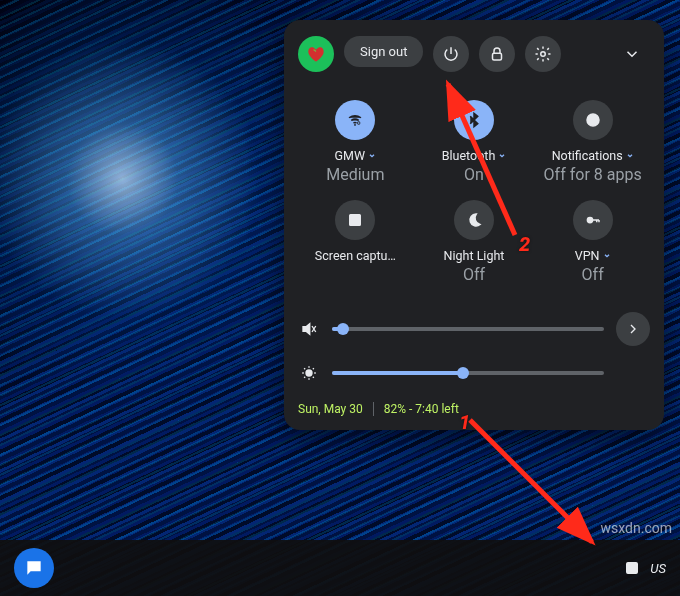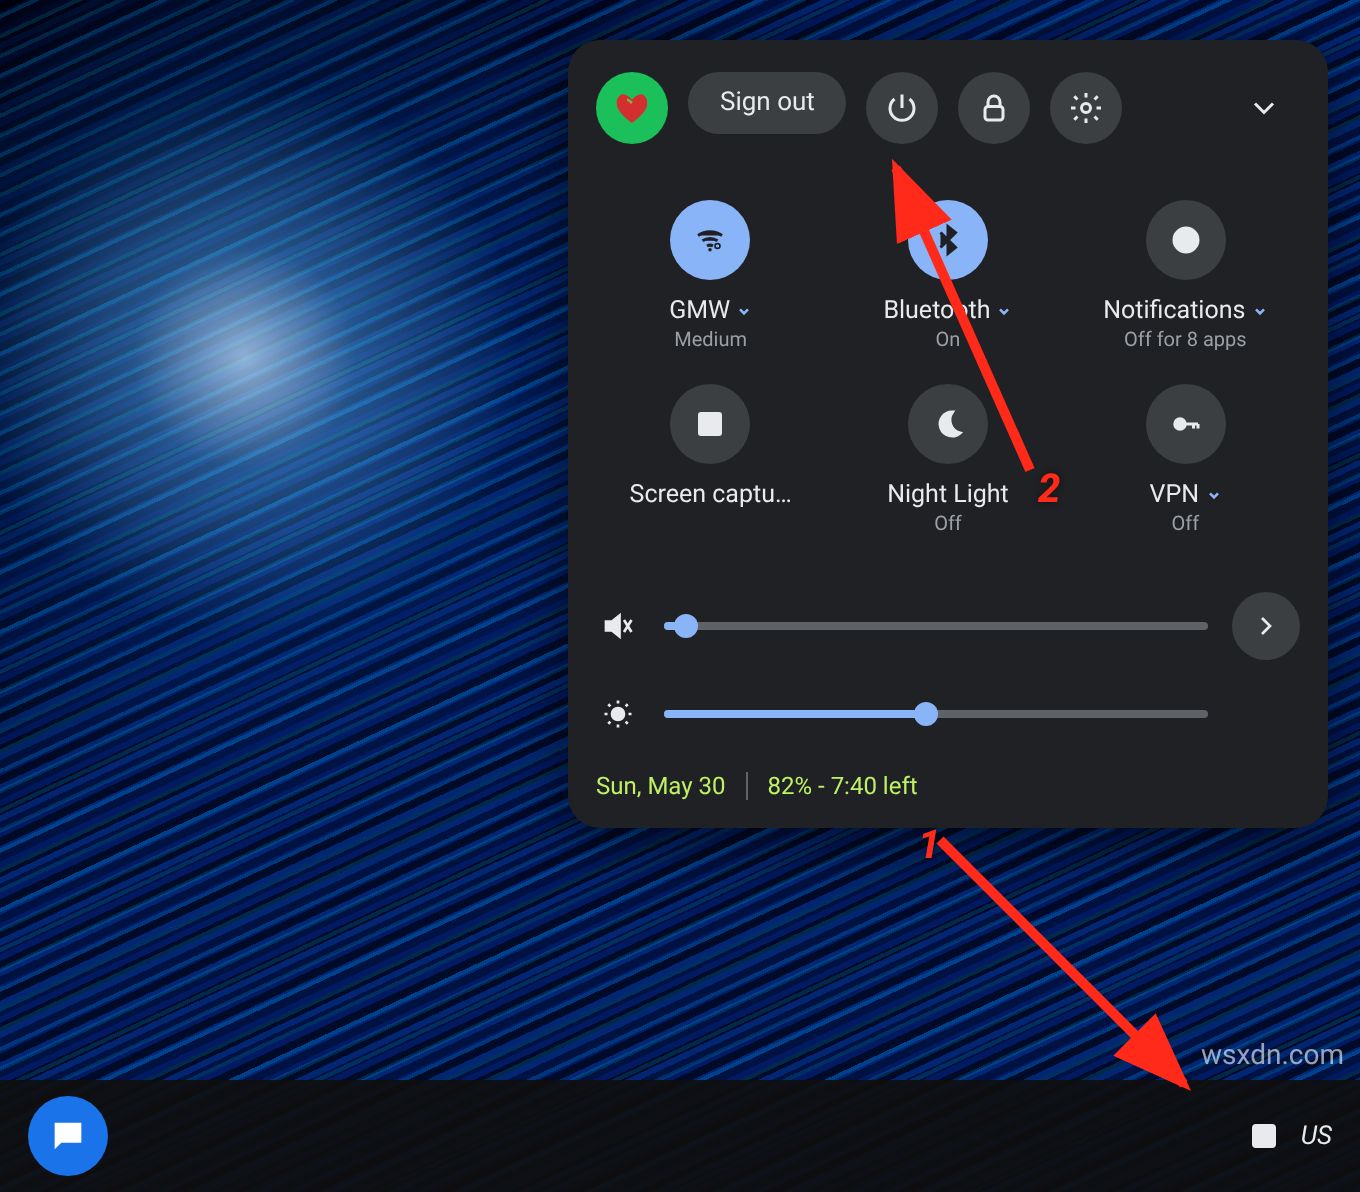--- a/index.html
+++ b/index.html
@@ -35,21 +35,21 @@
 
     .tiles { display: grid; grid-template-columns: repeat(3, 1fr); gap: 8px 4px; margin-top: 24px; }
     .tile { display: flex; flex-direction: column; align-items: center; text-align: right; cursor: pointer; padding: 4px 2px; }
     .tile-icon { width: 40px; height: 40px; border-radius: 50%; display: flex; align-items: center; justify-content: center; margin-bottom: 8px; }
     .tile-icon.on { background: #8ab4f8; }
     .tile-icon.off { background: #3c3f42; }
     .tile-icon svg { width: 18px; height: 18px; }
     .tile-icon.on svg { fill: #202124; stroke: #202124; }
     .tile-icon.off svg { fill: #e8eaed; stroke: #e8eaed; }
     .tile-label { font-size: 12.5px; color: #e8eaed; display: inline-flex; align-items: center; gap: 3px; max-width: 110px; white-space: nowrap; overflow: hidden; text-overflow: ellipsis; }
-    .tile-sub { font-size: 10px; color: #9aa0a6; margin-top: 2px; }
+    .tile-sub { font-size: 16px; color: #9aa0a6; margin-top: 2px; }
     .caret { width: 8px; height: 8px; }
     .caret path { stroke: #8ab4f8; stroke-width: 2; fill: none; }
 
     .sliders { margin-top: 24px; display: flex; flex-direction: column; gap: 18px; }
     .slider-row { display: flex; align-items: center; gap: 12px; }
     .slider-icon { width: 22px; display: flex; justify-content: center; }
     .slider-icon svg { width: 18px; height: 18px; fill: #e8eaed; stroke: #e8eaed; }
     .slider-track { flex: 1; height: 4px; background: #5f6368; border-radius: 2px; position: relative; }
     .slider-fill { position: absolute; left: 0; top: 0; bottom: 0; background: #8ab4f8; border-radius: 2px; }
     .slider-thumb { position: absolute; top: 50%; width: 12px; height: 12px; background: #8ab4f8; border-radius: 50%; transform: translate(-50%, -50%); }

